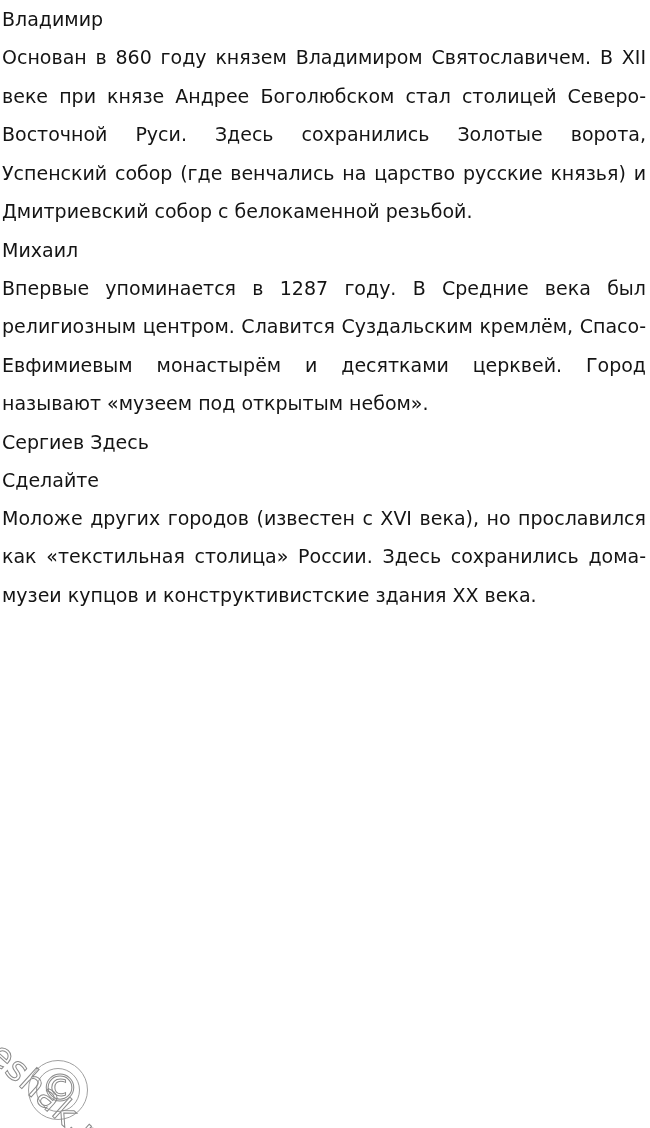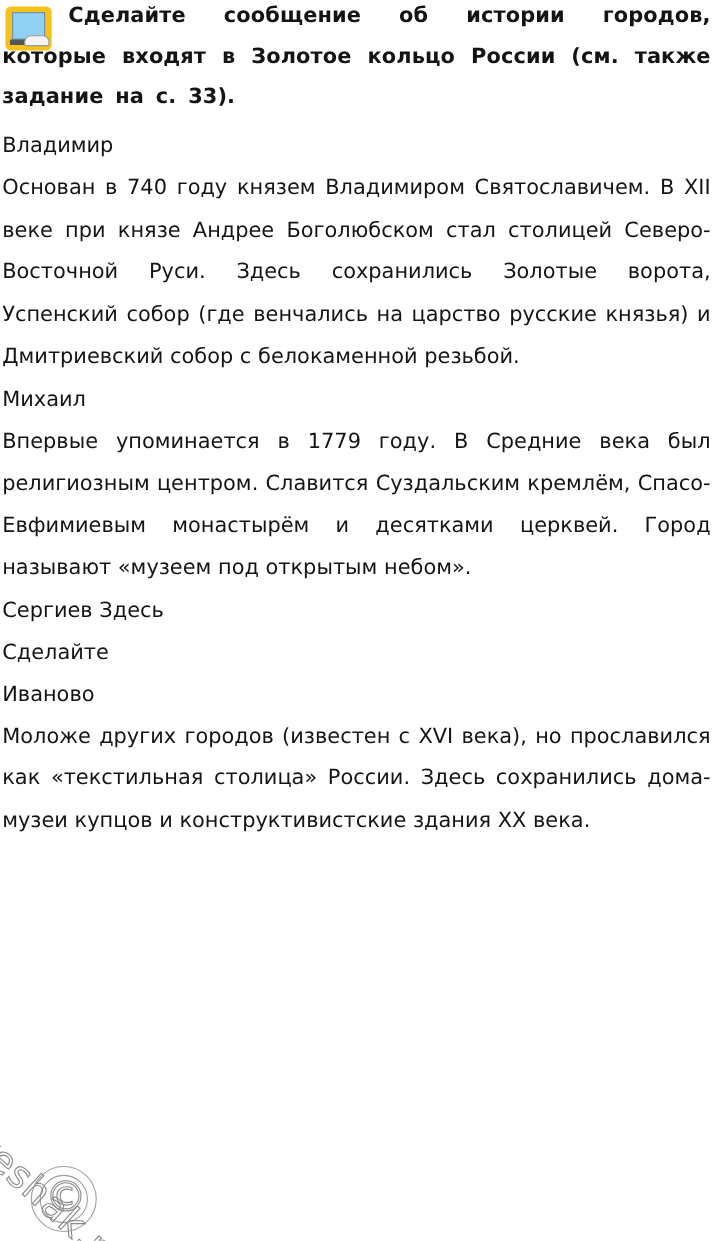--- a/index.html
+++ b/index.html
@@ -144,50 +144,41 @@
       color: transparent;
       -webkit-text-stroke: 1px #8a8a8a;
       font-family: "DejaVu Sans", sans-serif;
     }
   </style>
 </head>
 <body>
 
 <div class="page">
 
-  <section class="task">
-    <div class="task-icon">
-      <div class="screen"></div>
-      <div class="base"></div>
-      <div class="book"></div>
-    </div>
-    <p class="task-title">Сделайте сообщение об истории городов, которые входят в Золотое кольцо России (см. также задание на с. 33).</p>
-  </section>
 
   <section class="city">
     <p class="city-name">Владимир</p>
-    <p class="city-text">Основан в 740 году князем Владимиром Святославичем. В XII веке при князе Андрее Боголюбском стал столицей Северо-Восточной Руси. Здесь сохранились Золотые ворота, Успенский собор (где венчались на царство русские князья) и Дмитриевский собор с белокаменной резьбой.</p>
+    <p class="city-text">Основан в 860 году князем Владимиром Святославичем. В XII веке при князе Андрее Боголюбском стал столицей Северо-Восточной Руси. Здесь сохранились Золотые ворота, Успенский собор (где венчались на царство русские князья) и Дмитриевский собор с белокаменной резьбой.</p>
   </section>
 
   <section class="city">
     <p class="city-name">Михаил</p>
-    <p class="city-text">Впервые упоминается в 1779 году. В Средние века был религиозным центром. Славится Суздальским кремлём, Спасо-Евфимиевым монастырём и десятками церквей. Город называют «музеем под открытым небом».</p>
+    <p class="city-text">Впервые упоминается в 1287 году. В Средние века был религиозным центром. Славится Суздальским кремлём, Спасо-Евфимиевым монастырём и десятками церквей. Город называют «музеем под открытым небом».</p>
   </section>
 
   <section class="city">
     <p class="city-name">Сергиев Здесь</p>
   </section>
 
 
   <section class="city">
     <p class="city-name">Сделайте</p>
   </section>
 
   <section class="city">
-    <p class="city-name">Иваново</p>
     <p class="city-text">Моложе других городов (известен с XVI века), но прославился как «текстильная столица» России. Здесь сохранились дома-музеи купцов и конструктивистские здания XX века.</p>
   </section>
 
 </div>
 
 <div class="watermark">
   <div class="wm-circle"></div>
   <div class="wm-circle-inner"></div>
   <span class="wm-c">©</span>
   <span class="wm-text">reshak.ru</span>

